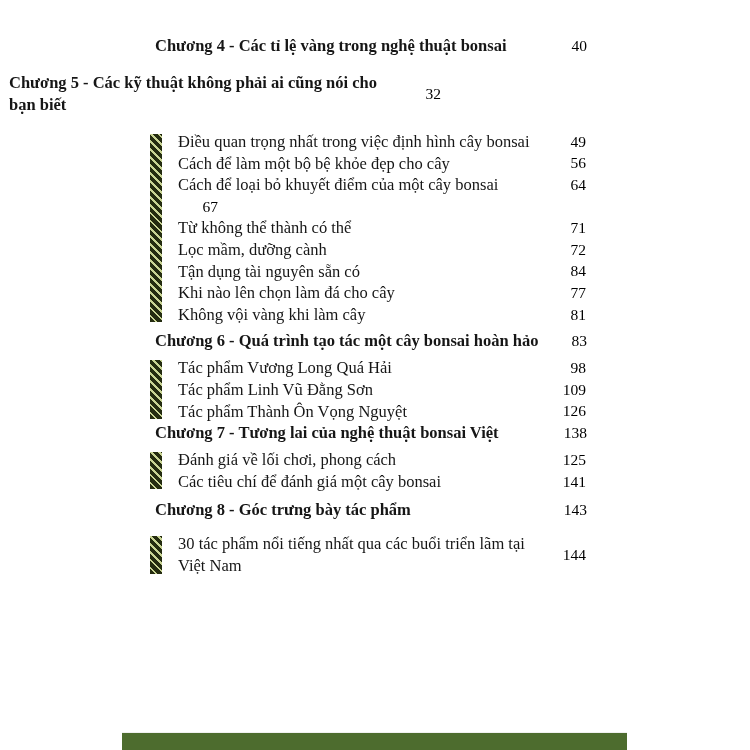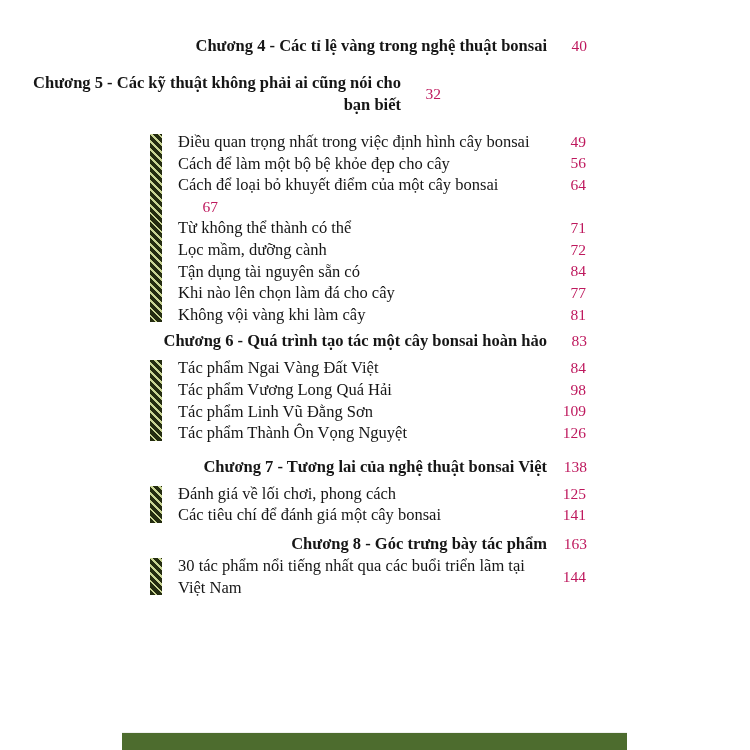--- a/index.html
+++ b/index.html
@@ -25,27 +25,26 @@
     display: flex;
     align-items: center;
     padding-left: 155px;
   }
   .hlabel {
     flex: 1;
     font-weight: bold;
     font-size: 16.5px;
     line-height: 22px;
     max-width: 392px;
-    text-align: right;
   }
   .pnum {
     width: 40px;
     text-align: right;
     font-size: 15.5px;
-    color: #be185d;
+    color: #000000;
   }
   .iblock {
     position: relative;
     padding-left: 178px;
   }
   .strip {
     position: absolute;
     left: 150px; top: 3px; bottom: 3px;
     width: 12px;
     background: repeating-linear-gradient(
@@ -63,24 +62,24 @@
     flex: 1;
     font-size: 16.5px;
     line-height: 21.6px;
     max-width: 368px;
   }
   
   .s1 .hrow { margin-top: 15px; padding-left: 9px; }
   .s1 .iblock { margin-top: 15px; }
   .s2 .hrow { margin-top: 5px; font-family: Liberation Serif, serif; }
   .s2 .iblock { margin-top: 5px; }
-  .s3 .hrow { margin-top: 12px; }
+  .s3 .hrow { margin-top: 0; }
   .s3 .iblock { margin-top: 5px; }
   .s4 .hrow { margin-top: 7px; }
-  .s4 .iblock { }
+  .s4 .iblock { margin-top: 12px; }
   .bottom-bar {
     position: absolute;
     left: 122px; top: 733px;
     width: 505px; height: 17px;
     background: var(--accent-green);
     box-shadow: 0 -1px 0 rgba(0,0,0,0.06);
   }
 </style>
 </head>
 <body style="--accent-green: #4d6c2e; --stripe-dark: #242c10; --stripe-light: #c9d494;">
@@ -140,24 +139,20 @@
   </section>
 
   <section class="s2">
     <div class="hrow">
       <span class="hlabel">Chương 6 - Quá trình tạo tác một cây bonsai hoàn hảo</span>
       <span class="pnum">83</span>
     </div>
     <div class="iblock">
       <div class="strip"></div>
       <div class="irow">
-        <span class="ilabel">Tác phẩm Ngai Vàng Đất Việt</span>
-        <span class="pnum">84</span>
-      </div>
-      <div class="irow">
         <span class="ilabel">Tác phẩm Vương Long Quá Hải</span>
         <span class="pnum">98</span>
       </div>
       <div class="irow">
         <span class="ilabel">Tác phẩm Linh Vũ Đằng Sơn</span>
         <span class="pnum">109</span>
       </div>
       <div class="irow">
         <span class="ilabel">Tác phẩm Thành Ôn Vọng Nguyệt</span>
         <span class="pnum">126</span>
@@ -179,21 +174,21 @@
       <div class="irow">
         <span class="ilabel">Các tiêu chí để đánh giá một cây bonsai</span>
         <span class="pnum">141</span>
       </div>
     </div>
   </section>
 
   <section class="s4">
     <div class="hrow">
       <span class="hlabel">Chương 8 - Góc trưng bày tác phẩm</span>
-      <span class="pnum">163</span>
+      <span class="pnum">143</span>
     </div>
     <div class="iblock">
       <div class="strip"></div>
       <div class="irow">
         <span class="ilabel">30 tác phẩm nổi tiếng nhất qua các buổi triển lãm tại Việt Nam</span>
         <span class="pnum">144</span>
       </div>
     </div>
   </section>
 

